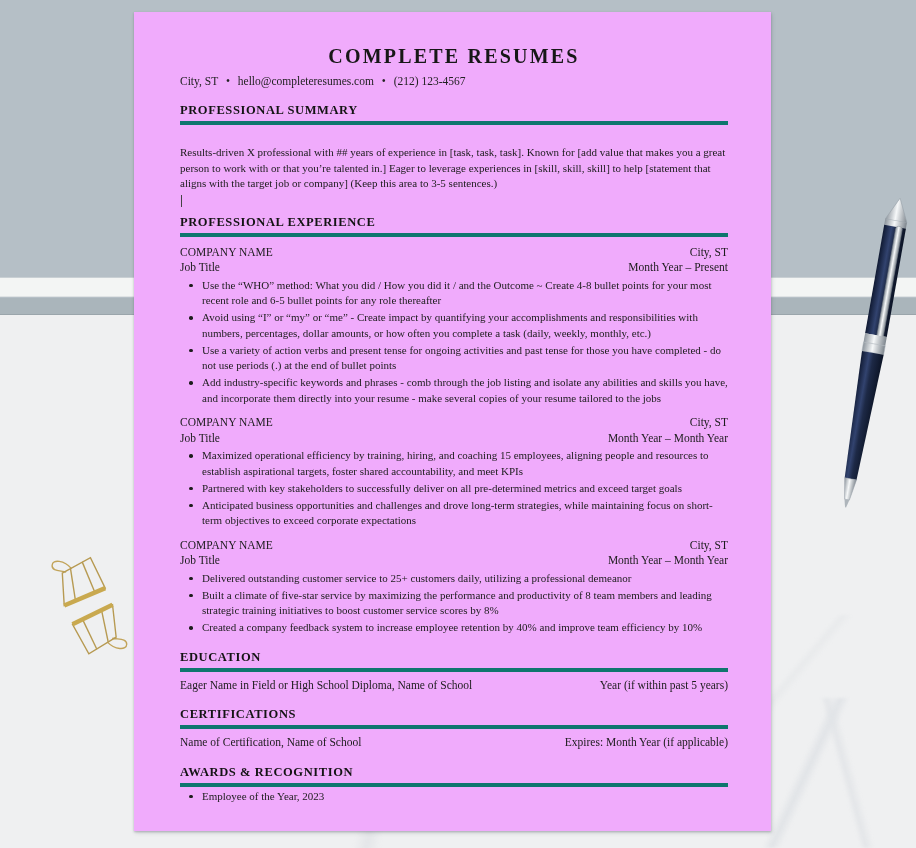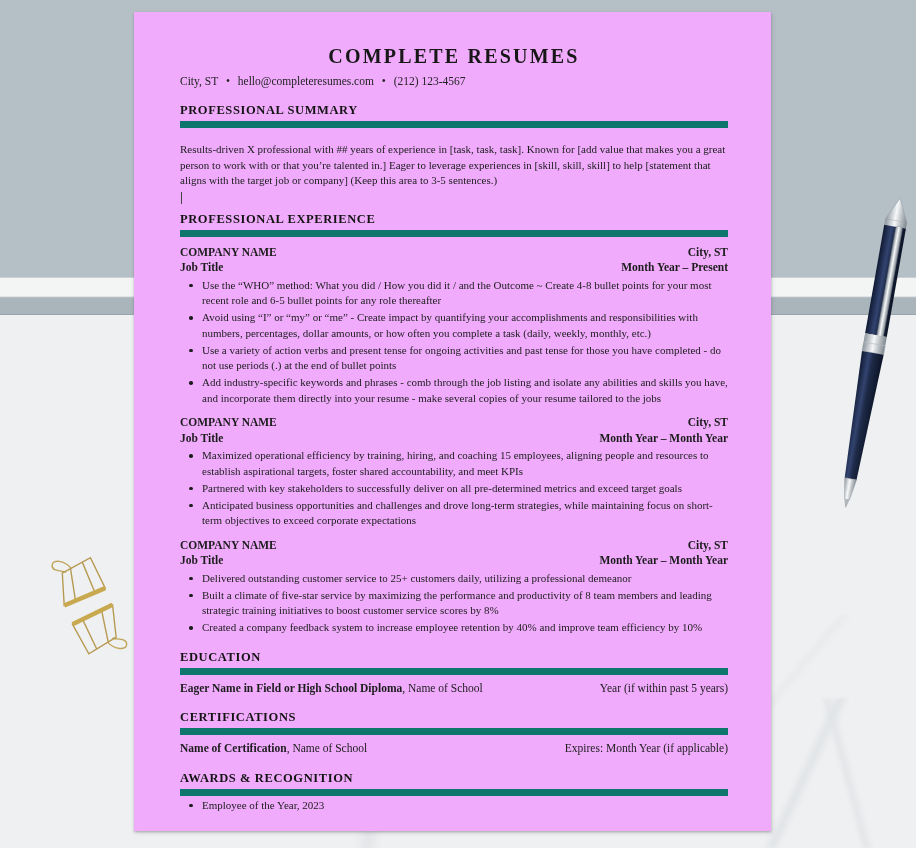--- a/index.html
+++ b/index.html
@@ -49,36 +49,36 @@
     letter-spacing: 2.2px; color: #171717;
   }
   .r-contact {
     font-size: 11.5px; margin-top: 7px; color: #222;
   }
   .r-contact .sep { margin: 0 5px; }
 
   h2.sec {
     font-size: 12.5px; font-weight: bold; letter-spacing: .6px;
     color: #141414; margin-top: 16px; padding-bottom: 3px;
-    border-bottom: 7px solid #0f766e;
+    border-bottom: 4px solid #0f766e;
   }
   h2.mt-lg { margin-top: 14px; }
 
-  .body-txt { font-size: 11px; line-height: 15.5px; margin-top: 14px; }
+  .body-txt { font-size: 11px; line-height: 15.5px; margin-top: 20px; }
   .cursor {
     width: 1px; height: 12px; background: #444; margin-top: 3px; margin-left: 1px;
   }
 
   .job { margin-top: 8px; }
   .job + .job { margin-top: 9px; }
   .split {
     display: flex; justify-content: space-between; align-items: baseline;
     font-size: 11.5px; line-height: 15.5px;
   }
-  .b { font-weight: bold; }
+  .b { font-weight: normal; }
   .split .left { text-align: left; }
   .split .right { text-align: right; white-space: nowrap; }
 
   ul.bullets { list-style: none; margin-top: 2px; }
   ul.bullets li {
     position: relative; padding-left: 22px; font-size: 11px;
     line-height: 15.5px; margin-bottom: 1.5px;
   }
   .dot {
     position: absolute; left: 9px; top: 6px; width: 3.5px; height: 3.5px;

